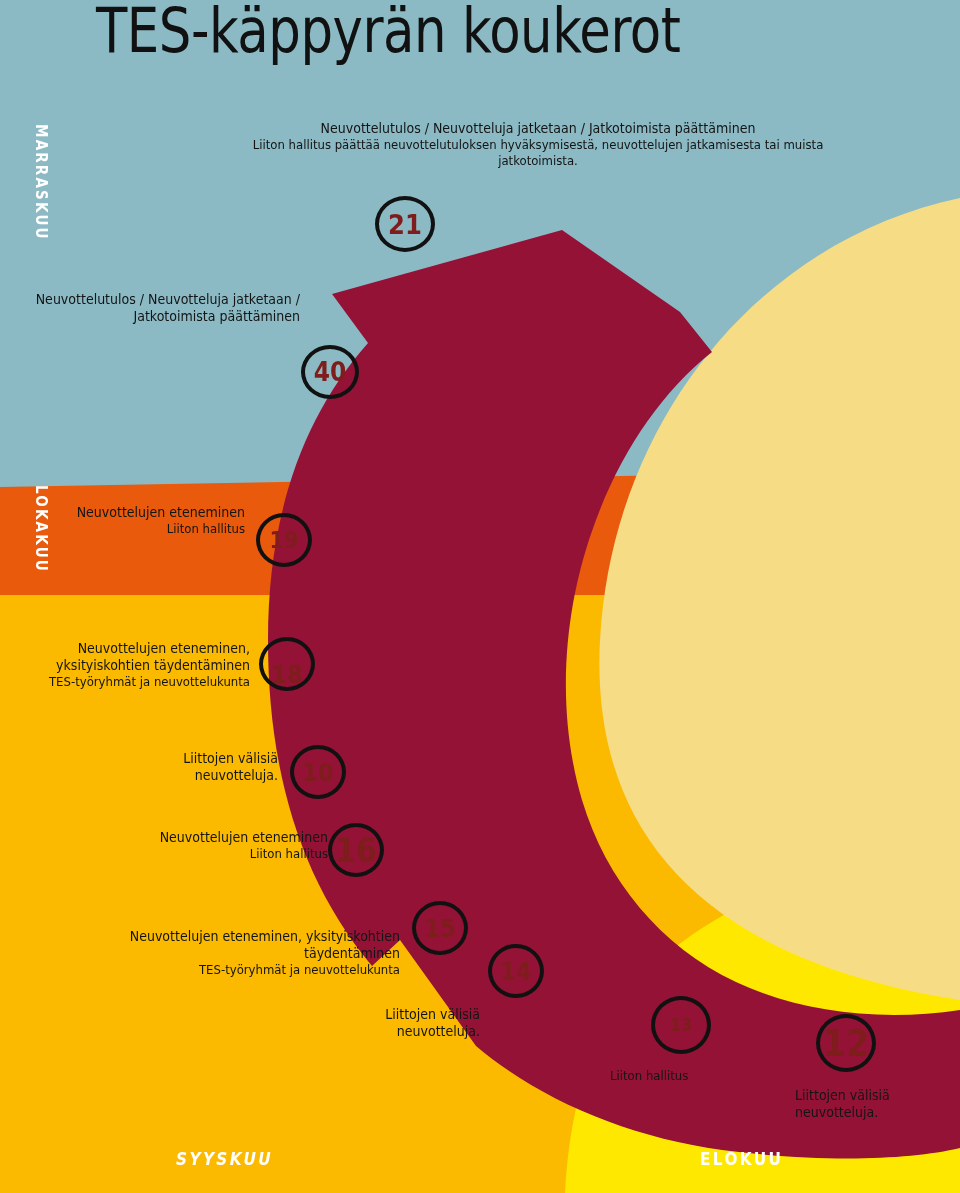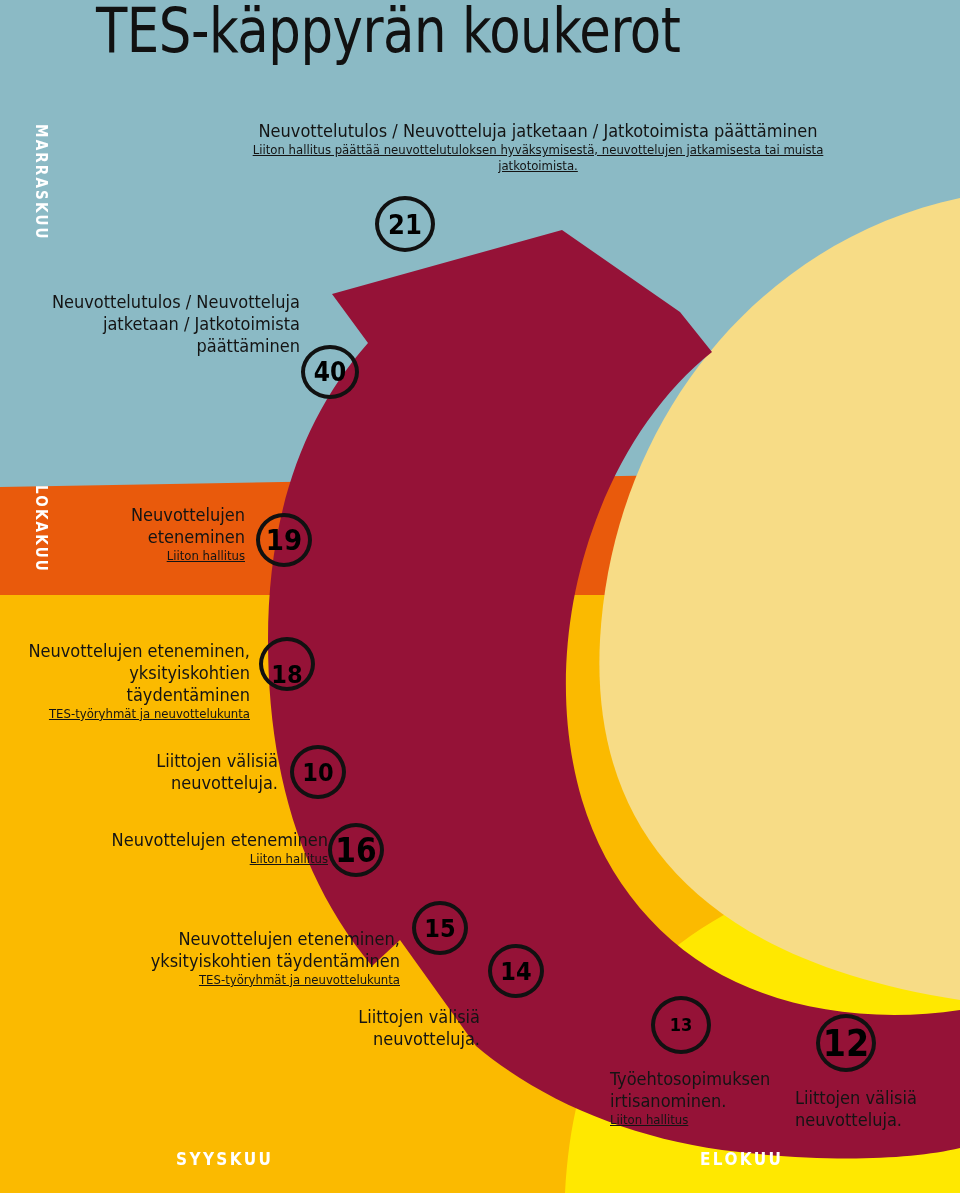--- a/index.html
+++ b/index.html
@@ -54,59 +54,58 @@
 
   
   .month-bottom {
     position: absolute;
     color: #ffffff;
     font-size: 17px;
     font-weight: bold;
     letter-spacing: 2.4px;
     white-space: nowrap;
   }
-  #month-syyskuu { left: 176px; top: 1149px; }
+  #month-syyskuu { left: 176px; top: 1149px; font-style: italic; }
   #month-elokuu  { left: 700px; top: 1149px; }
   .step-text {
     position: absolute;
     color: #141414;
   }
   .step-title {
-    font-size: 18px;
+    font-size: 14px;
     line-height: 1.22;
     color: #141414;
     white-space: pre-line;
   }
   .step-sub {
     font-size: 13px;
     line-height: 1.22;
     color: #141414;
     white-space: pre-line;
-    text-decoration: underline;
   }
 
   
   .badge {
     position: absolute;
     display: flex;
     align-items: center;
     justify-content: center;
     border: 4px solid #111111;
     border-radius: 50%;
     box-sizing: border-box;
-    color: #000000;
+    color: #7f1d1d;
     font-weight: bold;
     background: transparent;
   }
   .badge span { display: block; line-height: 1; }
 
   
   #badge-21 { left: 375px; top: 196px; width: 60px; height: 56px; font-size: 27px; }
   #badge-20 { left: 301px; top: 345px; width: 58px; height: 54px; font-size: 26px; }
-  #badge-19 { left: 256px; top: 513px; width: 56px; height: 54px; font-size: 29px; }
+  #badge-19 { left: 256px; top: 513px; width: 56px; height: 54px; font-size: 23px; }
   #badge-18 { left: 259px; top: 637px; width: 56px; height: 54px; font-size: 25px; align-items: flex-end; }
   #badge-17 { left: 290px; top: 745px; width: 56px; height: 54px; font-size: 25px; }
   #badge-16 { left: 328px; top: 823px; width: 56px; height: 54px; font-size: 33px; }
   #badge-15 { left: 412px; top: 901px; width: 56px; height: 54px; font-size: 25px; }
   #badge-14 { left: 488px; top: 944px; width: 56px; height: 54px; font-size: 25px; }
   #badge-13 { left: 651px; top: 996px; width: 60px; height: 58px; font-size: 18px; }
   #badge-12 { left: 816px; top: 1014px; width: 60px; height: 58px; font-size: 37px; }
 
   
   #text-21 { left: 248px; top: 120px; width: 580px; text-align: center; }
@@ -219,21 +218,20 @@
 
   <div class="step-text" id="text-14">
     <div class="step-title">Liittojen välisiä neuvotteluja.</div>
     <div class="step-sub"></div>
   </div>
   <div class="badge" id="badge-14">
     <span>14</span>
   </div>
 
   <div class="step-text" id="text-13">
-    <div class="step-title">Työehtosopimuksen irtisanominen.</div>
     <div class="step-sub">Liiton hallitus</div>
   </div>
   <div class="badge" id="badge-13">
     <span>13</span>
   </div>
 
   <div class="step-text" id="text-12">
     <div class="step-title">Liittojen välisiä neuvotteluja.</div>
     <div class="step-sub"></div>
   </div>

